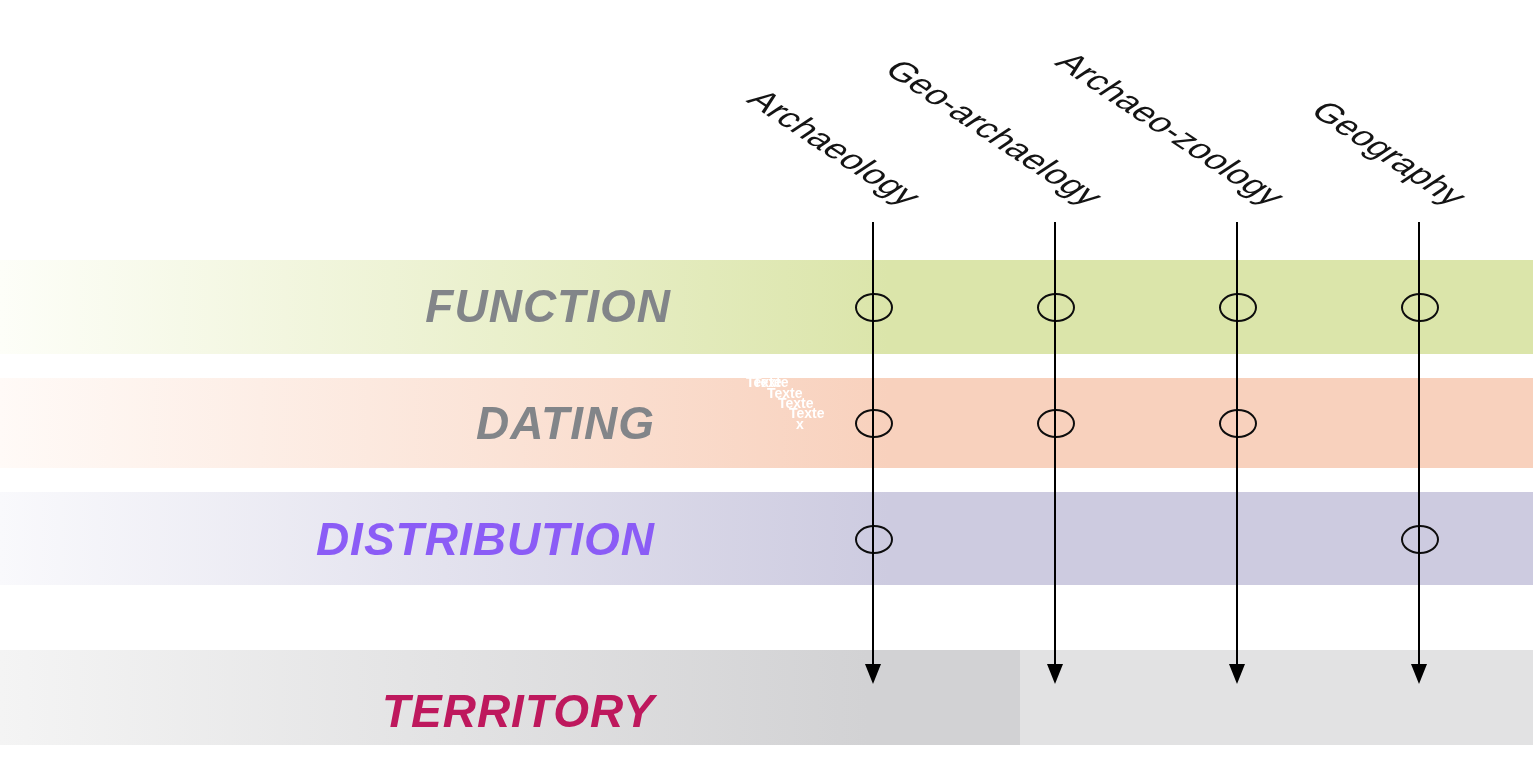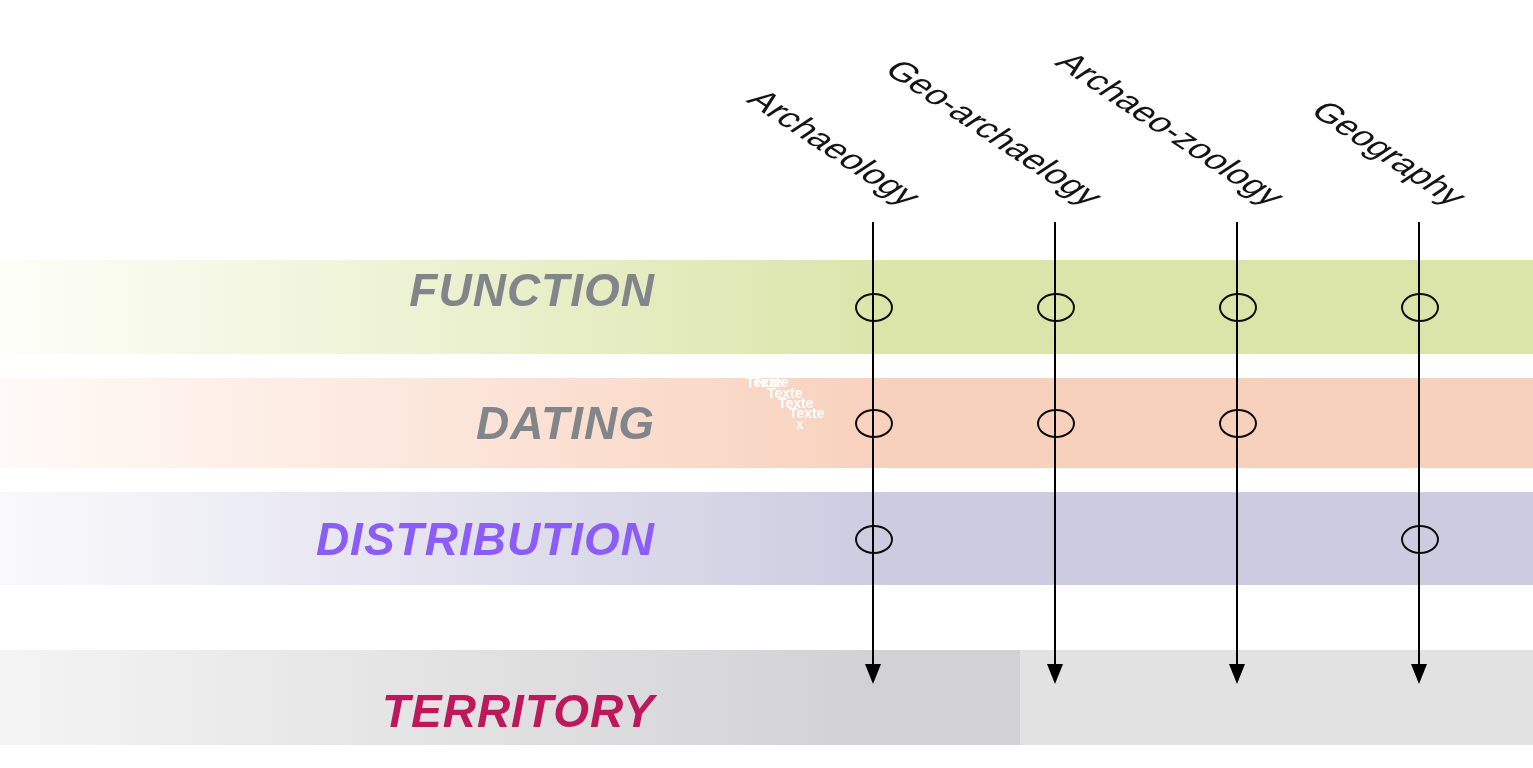--- a/index.html
+++ b/index.html
@@ -65,21 +65,21 @@
     line-height: 1;
     white-space: nowrap;
   }
 </style>
 </head>
 <body>
 
 <div id="canvas">
   <div id="rows-layer">
       <div class="band" style="top: 260px; height: 94px; width: 1533px; background: linear-gradient(90deg, rgb(253, 254, 248) 0%, rgb(219, 229, 170) 58%, rgb(219, 229, 170) 100%);"></div>
-      <div class="row-label" style="top: 244px; height: 92px; color: rgb(130, 133, 137);">FUNCTION</div>
+      <div class="row-label" style="top: 260px; height: 92px; color: rgb(130, 133, 137); padding-left: 16px;">FUNCTION</div>
       <div class="band" style="top: 378px; height: 90px; width: 1533px; background: linear-gradient(90deg, rgb(255, 250, 247) 0%, rgb(248, 209, 189) 58%, rgb(248, 209, 189) 100%);"></div>
       <div class="row-label" style="top: 378px; height: 90px; color: rgb(130, 133, 137); font-style: italic;">DATING</div>
       <div class="band" style="top: 492px; height: 93px; width: 1533px; background: linear-gradient(90deg, rgb(249, 249, 252) 0%, rgb(205, 203, 224) 58%, rgb(205, 203, 224) 100%);"></div>
       <div class="row-label" style="top: 492px; height: 93px; color: #8b5cf6;">DISTRIBUTION</div>
       <div class="band" style="top: 650px; height: 95px; width: 1533px;">
         <div class="band-segment" style="left: 0px; width: 1020px; background: linear-gradient(90deg, rgb(244, 244, 244) 0%, rgb(210, 210, 212) 85%);"></div>
         <div class="band-segment" style="left: 1020px; width: 513px; background: rgb(226, 226, 227);"></div>
       </div>
       <div class="row-label" style="top: 650px; height: 122px; color: #be185d;">TERRITORY</div>
     </div>

